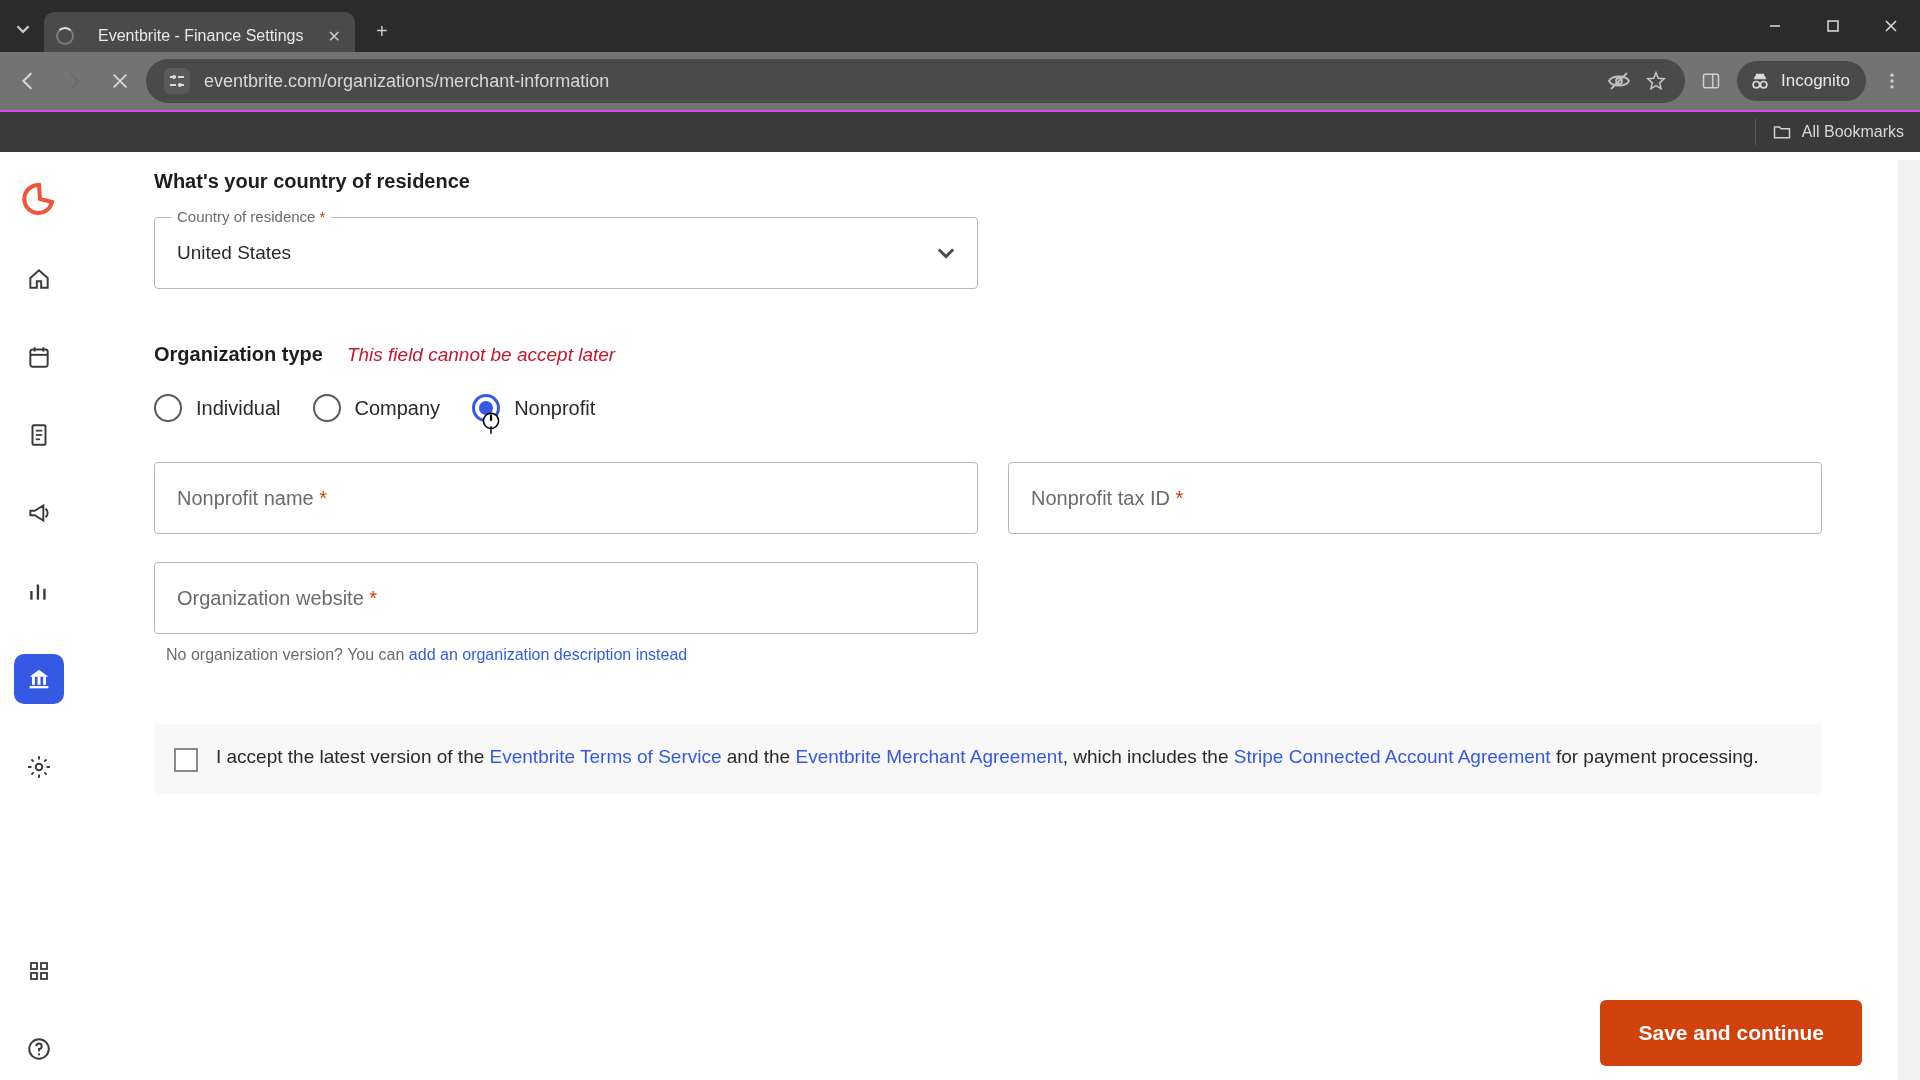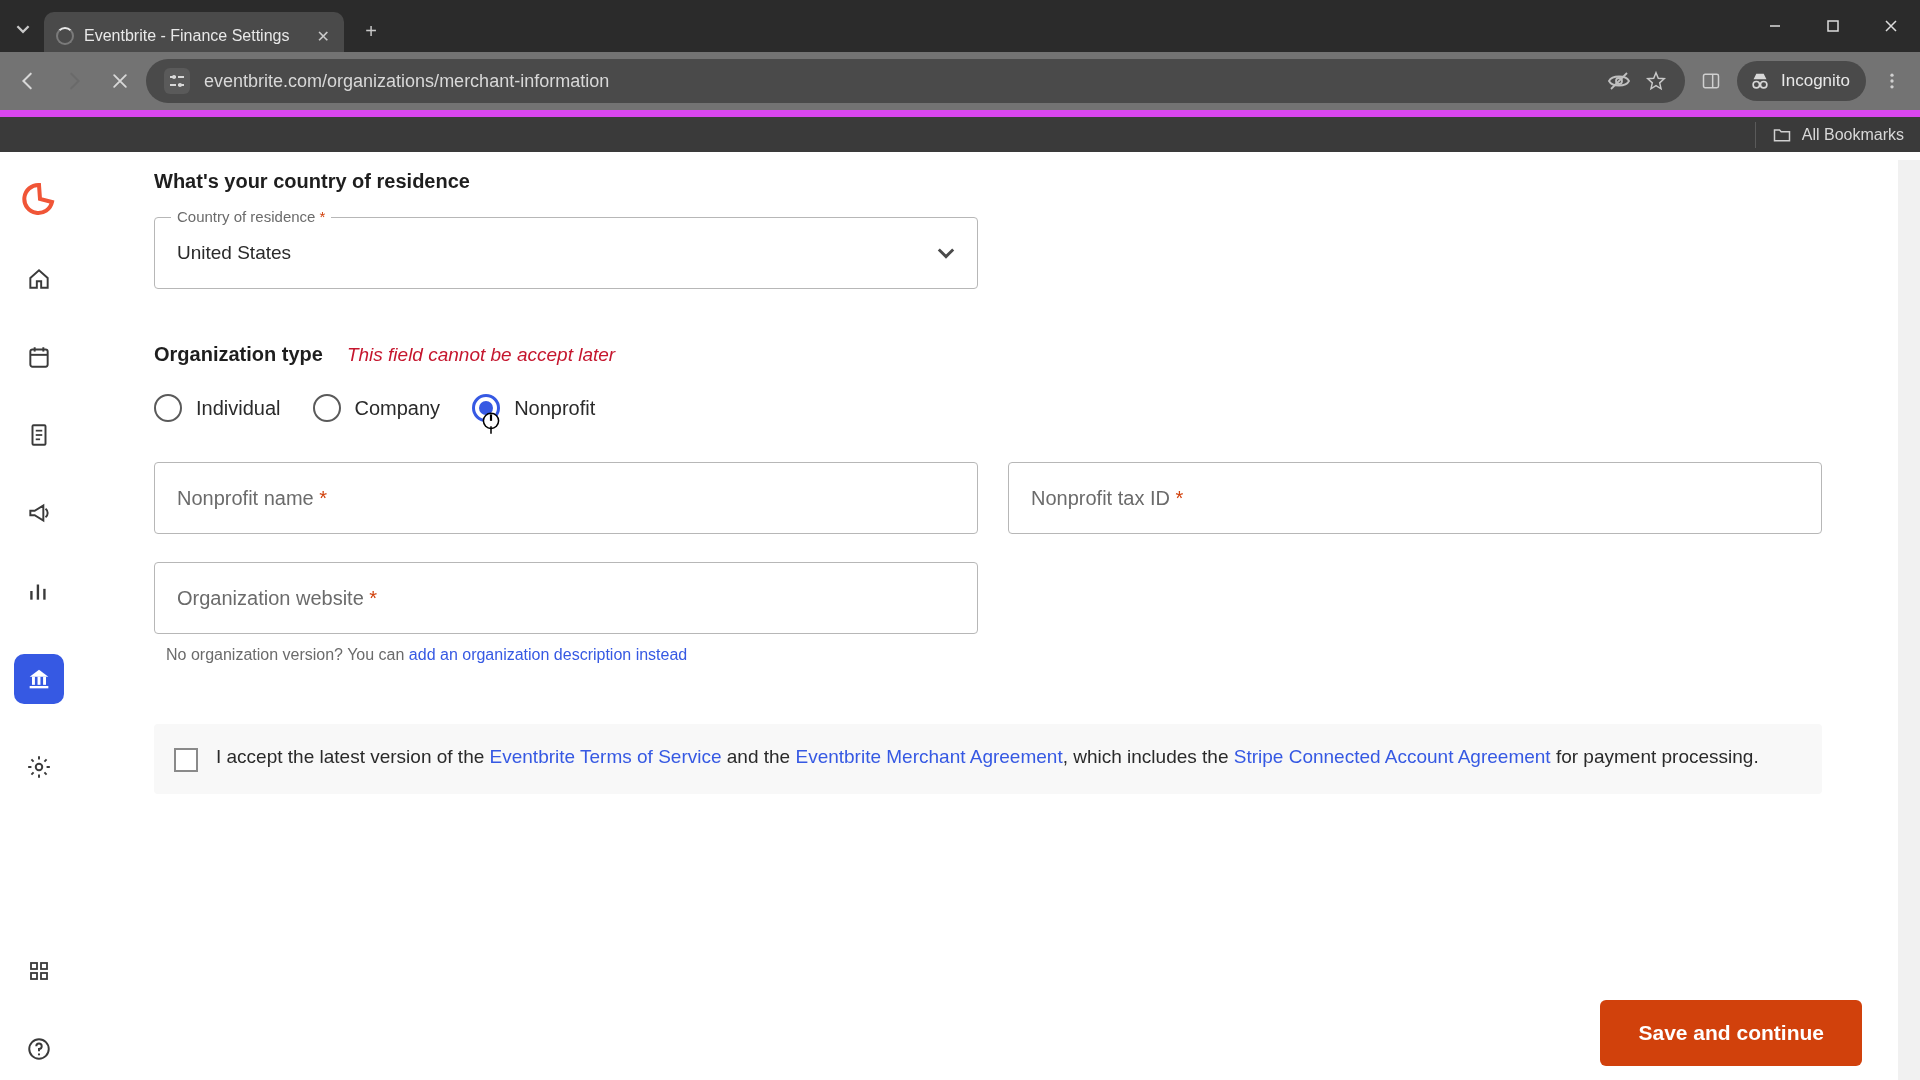--- a/index.html
+++ b/index.html
@@ -2,36 +2,36 @@
 <html><head>
 <meta charset="utf-8">
 <style>
   * { box-sizing: border-box; margin: 0; padding: 0; }
   html, body { width: 1920px; height: 1080px; font-family: "Segoe UI", Arial, sans-serif; overflow: hidden; }
 
   
   .browser-chrome { background:#2b2b2b; width:100%; }
   .tabstrip { height:52px; display:flex; align-items:flex-end; padding-left:6px; }
   .tab-dropdown { width:30px; height:30px; margin:0 6px 8px 2px; border-radius:6px; display:flex; align-items:center; justify-content:center; color:#c9c9c9; cursor:pointer;}
-  .tab { height:40px; background:#4a4a4a; color:#e8e8e8; display:flex; align-items:center; padding:8px 14px 0 12px; border-radius:10px 10px 0 0; gap:10px; min-width:300px; margin-bottom:0;}
+  .tab { height:40px; background:#4a4a4a; color:#e8e8e8; display:flex; align-items:center; padding:8px 14px 0 12px; border-radius:10px 10px 0 0; gap:24px; min-width:300px; margin-bottom:0;}
   .tab .spinner { width:18px; height:18px; border:2px solid #7a7a7a; border-top-color:#e8e8e8; border-radius:50%; }
   .tab .title { font-size:16px; }
   .tab .close { margin-left:auto; font-size:16px; color:#c9c9c9; cursor:pointer;}
   .newtab { width:34px; height:34px; margin:0 0 4px 10px; border-radius:50%; display:flex; align-items:center; justify-content:center; color:#c9c9c9; cursor:pointer; font-size:20px;}
   .window-controls { margin-left:auto; display:flex; align-items:center; height:52px; }
   .window-controls div { width:58px; height:52px; display:flex; align-items:center; justify-content:center; color:#ddd; cursor:pointer;}
   .toolbar { height:58px; background:#737373; display:flex; align-items:center; padding:0 8px; gap:6px;}
   .tbtn { width:40px; height:40px; border-radius:50%; display:flex; align-items:center; justify-content:center; color:#c9c9c9; cursor:pointer;}
   .tbtn.disabled { color:#6a6a6a; cursor:default;}
   .addressbar { flex:1; height:44px; background:#4a4a4a; border-radius:22px; display:flex; align-items:center; padding:0 18px; color:#d8d8d8; gap:14px; font-size:18px;}
   .addressbar .site-chip { width:26px; height:26px; background:#5a5a5a; border-radius:6px; display:flex; align-items:center; justify-content:center;}
   .addressbar .url { flex:1; white-space:nowrap; overflow:hidden;}
   .right-icons { display:flex; align-items:center; gap:6px;}
   .incog-chip { height:40px; padding:0 16px 0 12px; border-radius:20px; background:#4a4a4a; color:#e8e8e8; display:flex; align-items:center; gap:10px; font-size:17px;}
-  .bookbar { height:42px; background:#3a3a3a; border-top:7px solid #d946ef; display:flex; align-items:center; justify-content:flex-end; padding:0 16px; color:#d8d8d8; font-size:16px;}
+  .bookbar { height:42px; background:#3a3a3a; border-top:2px solid #d946ef; display:flex; align-items:center; justify-content:flex-end; padding:0 16px; color:#d8d8d8; font-size:16px;}
   .bookbar .divider { width:1px; height:26px; background:#5a5a5a; margin-right:16px;}
   .bookbar .item { display:flex; align-items:center; gap:10px; cursor:pointer; }
 
   
   .viewport { position:relative; width:100%; height:calc(1080px - 52px - 58px - 42px); background:#fff; display:flex;margin-top:8px; }
   .sidebar { width:78px; background:#fff; display:flex; flex-direction:column; align-items:center; padding-top:22px; gap:48px; }
   .logo { width:34px; height:34px; }
   .sbicon { width:30px; height:30px; color:#3a3a3a; cursor:pointer; display:flex; align-items:center; justify-content:center; }
   .sbicon.active { width:50px; height:50px; background:#3659e3; border-radius:10px; color:#fff; }
   .sidebar .bottom { margin-top:auto; margin-bottom:24px; display:flex; flex-direction:column; align-items:center; gap:48px;}

